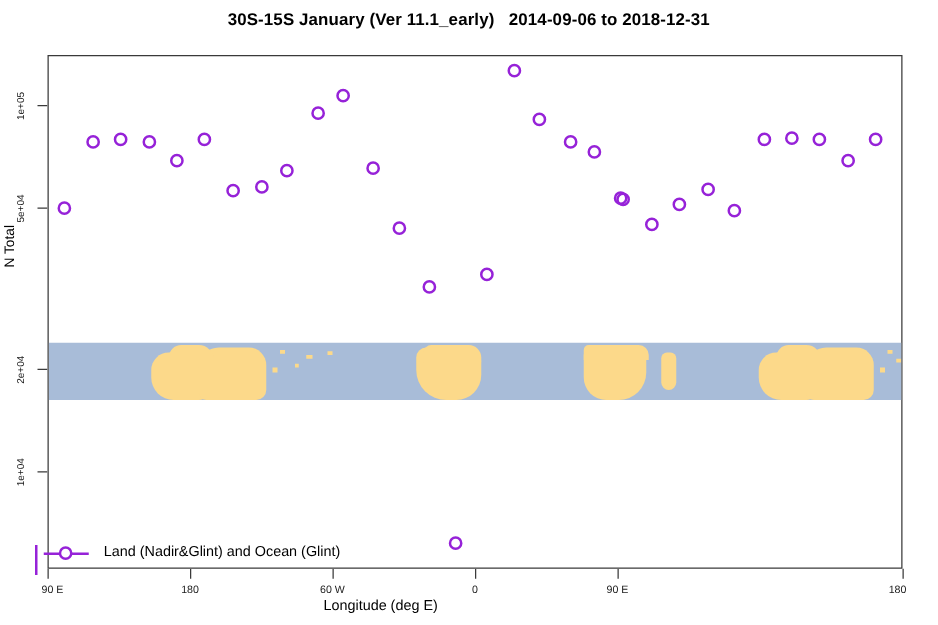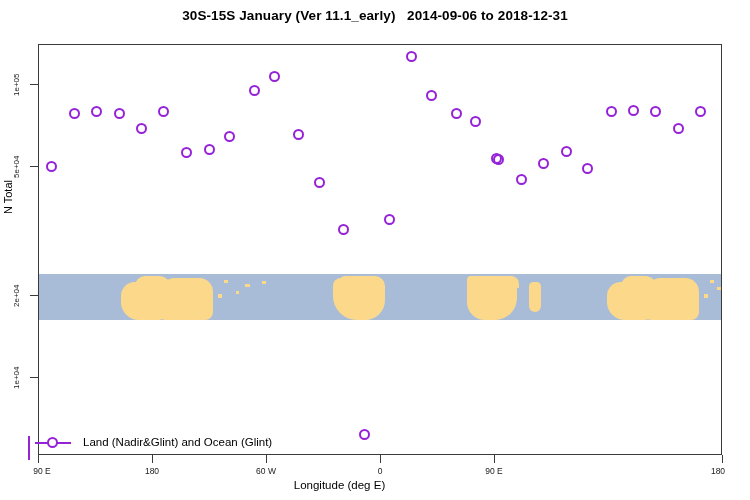--- a/index.html
+++ b/index.html
@@ -104,21 +104,20 @@
     white-space: nowrap;
   }
   #x-axis-title {
     position: absolute;
     left: 0;
     top: 479px;
     width: 609px;
     text-align: center;
     font-size: 11.5px;
     color: #000000;
-    padding-left: 35px;
   }
   
   .marker {
     position: absolute;
     width: 11px;
     height: 11px;
     margin-left: -5.5px;
     margin-top: -5.5px;
     border: 2.6px solid #9622d8;
     border-radius: 50%;

